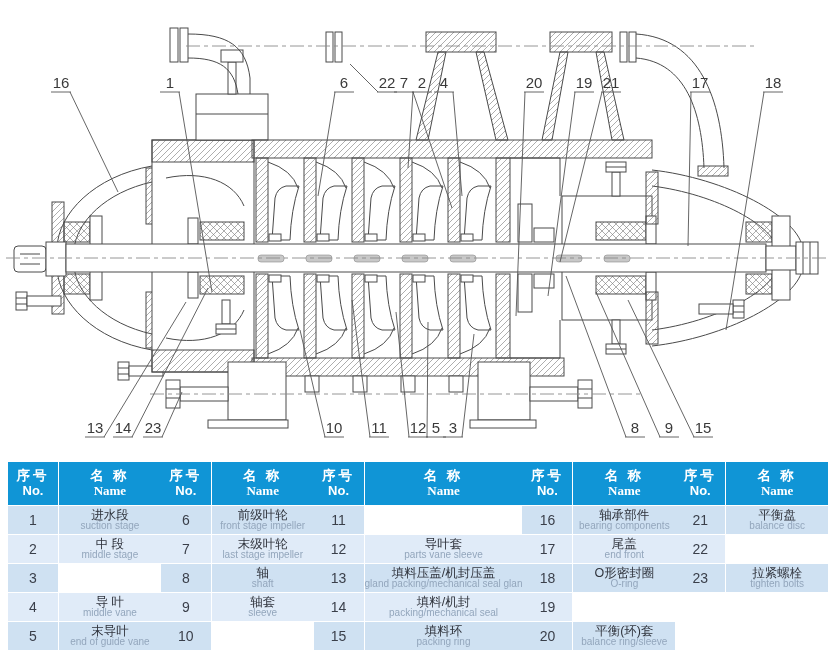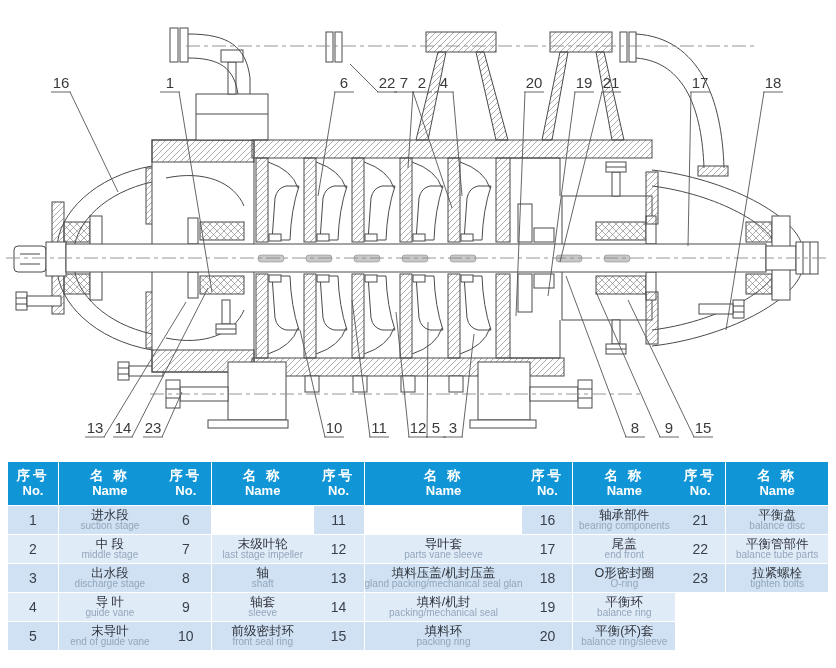--- a/index.html
+++ b/index.html
@@ -12,21 +12,21 @@
   svg .cl{stroke:#8a8a8a;stroke-width:0.9;stroke-dasharray:14 4 4 4;fill:none;}
   svg .slot{fill:#c8c8c8;stroke:#8a8a8a;stroke-width:0.6;}
   svg .callout-text{font:15px "Liberation Sans",sans-serif;fill:#3a3a3a;}
   svg .leader{stroke:#555;stroke-width:0.9;fill:none;}
 
   .parts-table{position:absolute;left:8px;top:462px;width:820px;display:flex;align-items:flex-start;}
   .group{flex:1;display:flex;flex-direction:column;gap:1px;}
   .ghead{display:flex;gap:1px;height:43px;}
   .hcell{background:#1095d6;color:#fff;display:flex;flex-direction:column;justify-content:center;align-items:center;line-height:1.15;}
   .hcell.no{width:50px;flex:none;}
-  .hcell.name{flex:1;}
+  .hcell.name{flex:1;font-family:Liberation Serif, serif;}
   .hzh{font-size:13.5px;font-weight:bold;letter-spacing:3px;}
   .hen{font-size:13px;font-weight:bold;letter-spacing:0;}
   .trow{display:flex;gap:1px;height:28px;}
   .trow.a .cell{background:#cfe1f2;}
   .trow.b .cell{background:#e0ebf8;}
   .cell{display:flex;align-items:center;justify-content:center;}
   .cell.no{width:50px;flex:none;font-size:14px;color:#3a3f4a;}
   .cell.name{flex:1;flex-direction:column;line-height:1.02;padding:1px 0;}
   .zh{font-size:12.5px;font-weight:normal;color:#2f333c;white-space:nowrap;}
   .en{font-size:10px;color:#93a6bc;white-space:nowrap;}
@@ -361,30 +361,26 @@
       </div>
       <div class="trow b">
         <div class="cell no">2</div>
         <div class="cell name">
           <div class="zh">中 段</div>
           <div class="en">middle stage</div>
         </div>
       </div>
       <div class="trow a">
         <div class="cell no">3</div>
-        <div class="cell name">
-          <div class="zh">出水段</div>
-          <div class="en">discharge stage</div>
-        </div>
       </div>
       <div class="trow b">
         <div class="cell no">4</div>
         <div class="cell name">
           <div class="zh">导 叶</div>
-          <div class="en">guide vane</div>
+          <div class="en">middle vane</div>
         </div>
       </div>
       <div class="trow a">
         <div class="cell no">5</div>
         <div class="cell name">
           <div class="zh">末导叶</div>
           <div class="en">end of guide vane</div>
         </div>
       </div>
     </div>
@@ -394,20 +390,24 @@
           <div class="hzh">序号</div>
           <div class="hen">No.</div>
         </div>
         <div class="hcell name">
           <div class="hzh">名 称</div>
           <div class="hen">Name</div>
         </div>
       </div>
       <div class="trow a">
         <div class="cell no">6</div>
+        <div class="cell name">
+          <div class="zh">前级叶轮</div>
+          <div class="en">front stage impeller</div>
+        </div>
       </div>
       <div class="trow b">
         <div class="cell no">7</div>
         <div class="cell name">
           <div class="zh">末级叶轮</div>
           <div class="en">last stage impeller</div>
         </div>
       </div>
       <div class="trow a">
         <div class="cell no">8</div>
@@ -418,24 +418,20 @@
       </div>
       <div class="trow b">
         <div class="cell no">9</div>
         <div class="cell name">
           <div class="zh">轴套</div>
           <div class="en">sleeve</div>
         </div>
       </div>
       <div class="trow a">
         <div class="cell no">10</div>
-        <div class="cell name">
-          <div class="zh">前级密封环</div>
-          <div class="en">front seal ring</div>
-        </div>
       </div>
     </div>
     <div class="group">
       <div class="ghead">
         <div class="hcell no">
           <div class="hzh">序号</div>
           <div class="hen">No.</div>
         </div>
         <div class="hcell name">
           <div class="hzh">名 称</div>
@@ -501,24 +497,20 @@
       </div>
       <div class="trow a">
         <div class="cell no">18</div>
         <div class="cell name">
           <div class="zh">O形密封圈</div>
           <div class="en">O-ring</div>
         </div>
       </div>
       <div class="trow b">
         <div class="cell no">19</div>
-        <div class="cell name">
-          <div class="zh">平衡环</div>
-          <div class="en">balance ring</div>
-        </div>
       </div>
       <div class="trow a">
         <div class="cell no">20</div>
         <div class="cell name">
           <div class="zh">平衡(环)套</div>
           <div class="en">balance ring/sleeve</div>
         </div>
       </div>
     </div>
     <div class="group">
@@ -534,24 +526,20 @@
       </div>
       <div class="trow a">
         <div class="cell no">21</div>
         <div class="cell name">
           <div class="zh">平衡盘</div>
           <div class="en">balance disc</div>
         </div>
       </div>
       <div class="trow b">
         <div class="cell no">22</div>
-        <div class="cell name">
-          <div class="zh">平衡管部件</div>
-          <div class="en">balance tube parts</div>
-        </div>
       </div>
       <div class="trow a">
         <div class="cell no">23</div>
         <div class="cell name">
           <div class="zh">拉紧螺栓</div>
           <div class="en">tighten bolts</div>
         </div>
       </div>
     </div>
   </div>

